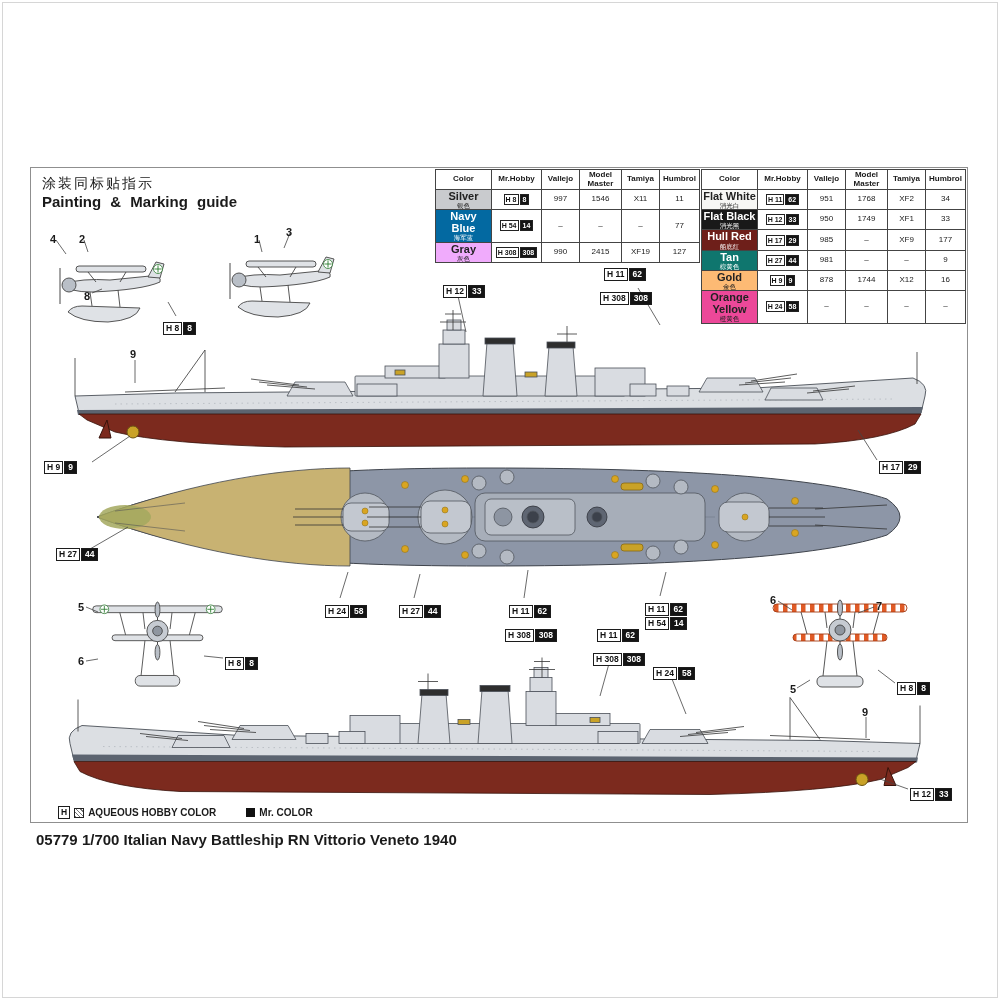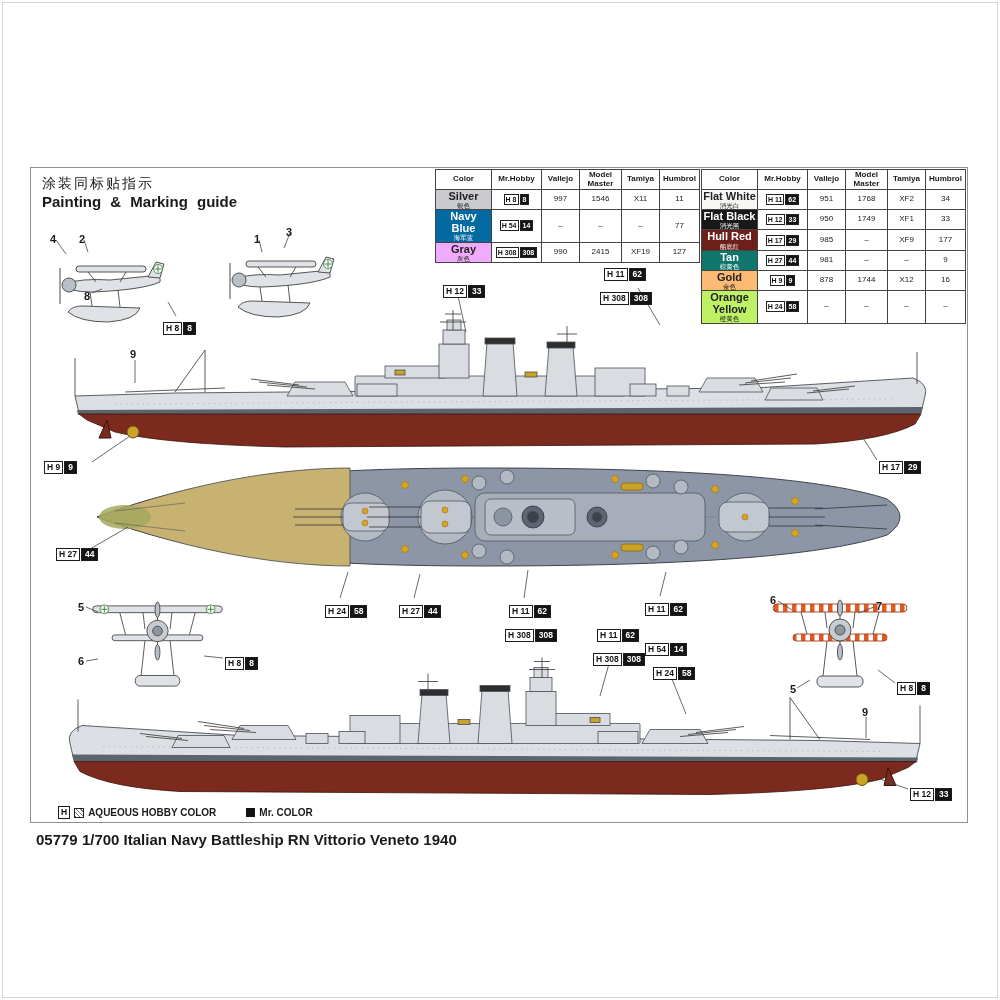--- a/index.html
+++ b/index.html
@@ -159,21 +159,21 @@
       <div class="cn-en">Gold</div>
       <div class="cn-cn">金色</div>
     </td>
     <td><span class="hb">H 9</span><span class="mb">9</span></td>
     <td>878</td>
     <td>1744</td>
     <td>X12</td>
     <td>16</td>
   </tr>
   <tr>
-    <td class="cname" style="background:#bef264;color:#222">
+    <td class="cname" style="background:#ec4899;color:#222">
       <div class="cn-en">Orange Yellow</div>
       <div class="cn-cn">橙黄色</div>
     </td>
     <td><span class="hb">H 24</span><span class="mb">58</span></td>
     <td>–</td>
     <td>–</td>
     <td>–</td>
     <td>–</td>
   </tr>
 </tbody>
@@ -465,21 +465,21 @@
 <div class="callout" style="left:44px;top:456px"><span class="cb-h">H 9</span><span class="cb-m">9</span></div>
 <div class="callout" style="left:879px;top:456px"><span class="cb-h">H 17</span><span class="cb-m">29</span></div>
 <div class="callout" style="left:56px;top:543px"><span class="cb-h">H 27</span><span class="cb-m">44</span></div>
 <div class="callout" style="left:325px;top:600px"><span class="cb-h">H 24</span><span class="cb-m">58</span></div>
 <div class="callout" style="left:399px;top:600px"><span class="cb-h">H 27</span><span class="cb-m">44</span></div>
 <div class="callout" style="left:509px;top:600px"><span class="cb-h">H 11</span><span class="cb-m">62</span></div>
 <div class="callout" style="left:505px;top:624px"><span class="cb-h">H 308</span><span class="cb-m">308</span></div>
 <div class="callout" style="left:597px;top:624px"><span class="cb-h">H 11</span><span class="cb-m">62</span></div>
 <div class="callout" style="left:593px;top:648px"><span class="cb-h">H 308</span><span class="cb-m">308</span></div>
 <div class="callout" style="left:645px;top:598px"><span class="cb-h">H 11</span><span class="cb-m">62</span></div>
-<div class="callout" style="left:645px;top:638px"><span class="cb-h">H 54</span><span class="cb-m">14</span></div>
+<div class="callout" style="left:645px;top:612px"><span class="cb-h">H 54</span><span class="cb-m">14</span></div>
 <div class="callout" style="left:653px;top:662px"><span class="cb-h">H 24</span><span class="cb-m">58</span></div>
 <div class="callout" style="left:225px;top:652px"><span class="cb-h">H 8</span><span class="cb-m">8</span></div>
 <div class="callout" style="left:897px;top:677px"><span class="cb-h">H 8</span><span class="cb-m">8</span></div>
 <div class="callout" style="left:910px;top:783px"><span class="cb-h">H 12</span><span class="cb-m">33</span></div>
 
 <div class="marker" style="left:50px;top:233px">4</div>
 <div class="marker" style="left:79px;top:233px">2</div>
 <div class="marker" style="left:84px;top:290px">8</div>
 <div class="marker" style="left:254px;top:233px">1</div>
 <div class="marker" style="left:286px;top:226px">3</div>

